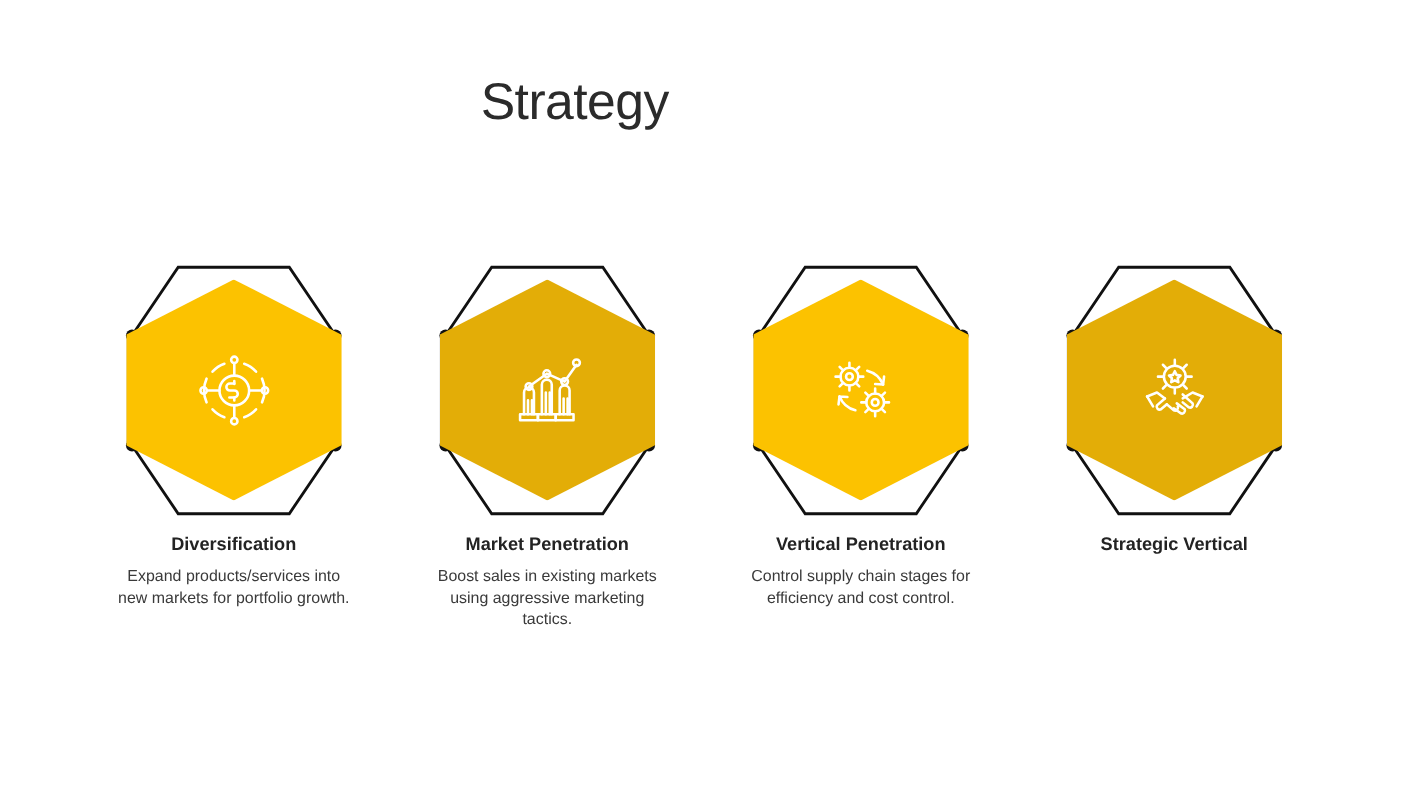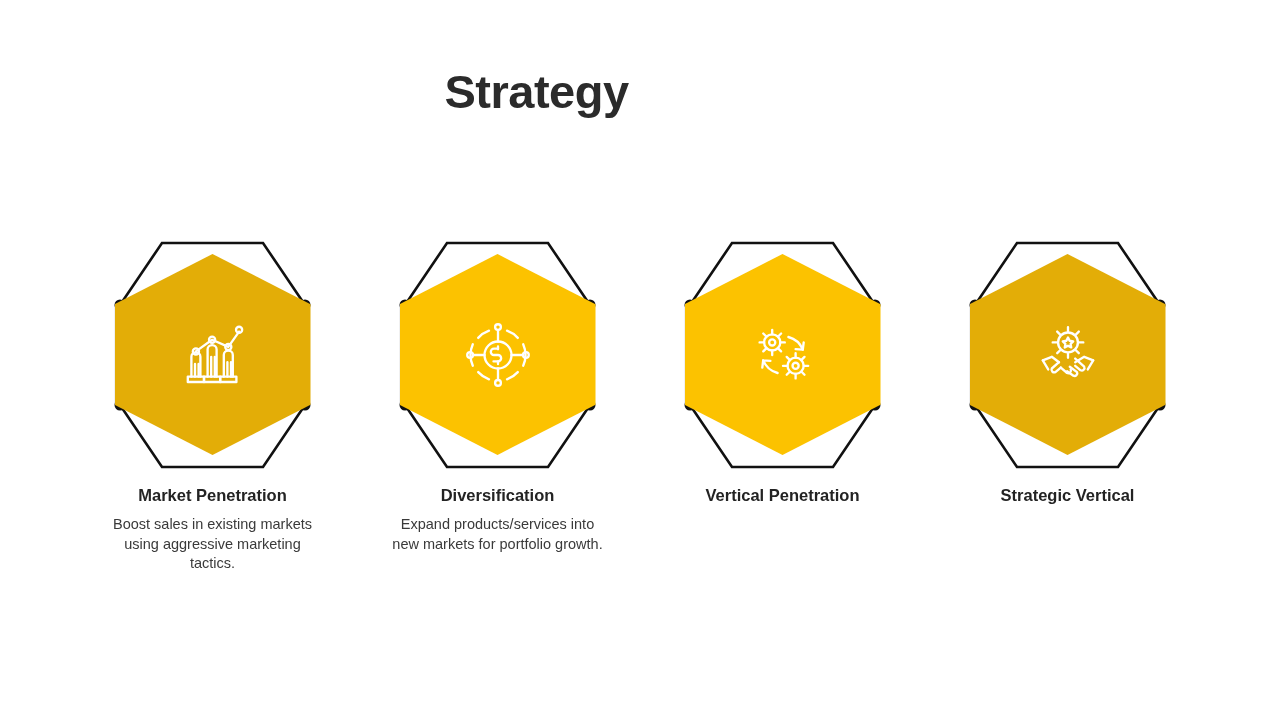--- a/index.html
+++ b/index.html
@@ -20,24 +20,23 @@
     position: relative;
     background: #ffffff;
   }
   .slide-title {
     position: absolute;
     top: 64px;
     left: 0;
     width: 1045px;
     text-align: center;
     font-size: 47px;
-    font-weight: bold;
+    font-weight: normal;
     color: #2b2b2b;
     letter-spacing: -0.5px;
-    margin-left: 14px;
   }
   .cards {
     position: absolute;
     top: 230px;
     left: 90px;
     width: 1100px;
     display: flex;
     flex-direction: row;
     justify-content: space-between;
   }
@@ -94,20 +93,55 @@
   }
 </style>
 </head>
 <body>
 
 <div class="slide">
 
   <div class="slide-title">Strategy</div>
 
   <div class="cards">
+
+    <div class="card">
+      <div class="hex-wrap">
+        <svg class="hex-outline" viewBox="0 0 245 250">
+          <path d="M30 75 L72 13 L173 13 L215 75" fill="none" stroke="#111" stroke-width="2.6"></path>
+          <path d="M30 175 L72 237 L173 237 L215 175" fill="none" stroke="#111" stroke-width="2.6"></path>
+          <circle cx="30" cy="75" r="5.5" fill="#111"></circle>
+          <circle cx="215" cy="75" r="5.5" fill="#111"></circle>
+          <circle cx="30" cy="175" r="5.5" fill="#111"></circle>
+          <circle cx="215" cy="175" r="5.5" fill="#111"></circle>
+        </svg>
+        <div class="hex-shape" style="background:#fcc200">
+          <svg class="hex-icon" viewBox="0 0 100 100">
+            <g fill="none" stroke="#ffffff" stroke-width="2.6" stroke-linecap="round" stroke-linejoin="round">
+              <circle cx="50" cy="50" r="15"></circle>
+              <path d="M50 43 h-4.5 a3.5 3.5 0 0 0 0 7 h4.5 a3.5 3.5 0 0 1 0 7 h-5"></path>
+              <path d="M50 40.5 v3 M50 57 v3"></path>
+              <path d="M50 35 V23 M50 65 V77 M35 50 H23 M65 50 H77"></path>
+              <circle cx="50" cy="19" r="3.2"></circle>
+              <circle cx="50" cy="81" r="3.2"></circle>
+              <circle cx="19" cy="50" r="3.2"></circle>
+              <circle cx="81" cy="50" r="3.2"></circle>
+              <path d="M28 31 A30 30 0 0 1 40 23"></path>
+              <path d="M72 31 A30 30 0 0 0 60 23"></path>
+              <path d="M28 69 A30 30 0 0 0 40 77"></path>
+              <path d="M72 69 A30 30 0 0 1 60 77"></path>
+              <path d="M22 38 A30 30 0 0 0 22 62"></path>
+              <path d="M78 38 A30 30 0 0 1 78 62"></path>
+            </g>
+          </svg>
+        </div>
+      </div>
+      <div class="card-title">Diversification</div>
+      <div class="card-desc">Expand products/services into new markets for portfolio growth.</div>
+    </div>
 
     <div class="card">
       <div class="hex-wrap">
         <svg class="hex-outline" viewBox="0 0 245 250">
           <path d="M30 75 L72 13 L173 13 L215 75" fill="none" stroke="#111" stroke-width="2.6"></path>
           <path d="M30 175 L72 237 L173 237 L215 175" fill="none" stroke="#111" stroke-width="2.6"></path>
           <circle cx="30" cy="75" r="5.5" fill="#111"></circle>
           <circle cx="215" cy="75" r="5.5" fill="#111"></circle>
           <circle cx="30" cy="175" r="5.5" fill="#111"></circle>
           <circle cx="215" cy="175" r="5.5" fill="#111"></circle>
@@ -143,70 +177,36 @@
           <path d="M30 75 L72 13 L173 13 L215 75" fill="none" stroke="#111" stroke-width="2.6"></path>
           <path d="M30 175 L72 237 L173 237 L215 175" fill="none" stroke="#111" stroke-width="2.6"></path>
           <circle cx="30" cy="75" r="5.5" fill="#111"></circle>
           <circle cx="215" cy="75" r="5.5" fill="#111"></circle>
           <circle cx="30" cy="175" r="5.5" fill="#111"></circle>
           <circle cx="215" cy="175" r="5.5" fill="#111"></circle>
         </svg>
         <div class="hex-shape" style="background:#fcc200">
           <svg class="hex-icon" viewBox="0 0 100 100">
             <g fill="none" stroke="#ffffff" stroke-width="2.6" stroke-linecap="round" stroke-linejoin="round">
-              <circle cx="50" cy="50" r="15"></circle>
-              <path d="M50 43 h-4.5 a3.5 3.5 0 0 0 0 7 h4.5 a3.5 3.5 0 0 1 0 7 h-5"></path>
-              <path d="M50 40.5 v3 M50 57 v3"></path>
-              <path d="M50 35 V23 M50 65 V77 M35 50 H23 M65 50 H77"></path>
-              <circle cx="50" cy="19" r="3.2"></circle>
-              <circle cx="50" cy="81" r="3.2"></circle>
-              <circle cx="19" cy="50" r="3.2"></circle>
-              <circle cx="81" cy="50" r="3.2"></circle>
-              <path d="M28 31 A30 30 0 0 1 40 23"></path>
-              <path d="M72 31 A30 30 0 0 0 60 23"></path>
-              <path d="M28 69 A30 30 0 0 0 40 77"></path>
-              <path d="M72 69 A30 30 0 0 1 60 77"></path>
-              <path d="M22 38 A30 30 0 0 0 22 62"></path>
-              <path d="M78 38 A30 30 0 0 1 78 62"></path>
-            </g>
-          </svg>
-        </div>
-      </div>
-      <div class="card-title">Diversification</div>
-      <div class="card-desc">Expand products/services into new markets for portfolio growth.</div>
-    </div>
-
-    <div class="card">
-      <div class="hex-wrap">
-        <svg class="hex-outline" viewBox="0 0 245 250">
-          <path d="M30 75 L72 13 L173 13 L215 75" fill="none" stroke="#111" stroke-width="2.6"></path>
-          <path d="M30 175 L72 237 L173 237 L215 175" fill="none" stroke="#111" stroke-width="2.6"></path>
-          <circle cx="30" cy="75" r="5.5" fill="#111"></circle>
-          <circle cx="215" cy="75" r="5.5" fill="#111"></circle>
-          <circle cx="30" cy="175" r="5.5" fill="#111"></circle>
-          <circle cx="215" cy="175" r="5.5" fill="#111"></circle>
-        </svg>
-        <div class="hex-shape" style="background:#fcc200">
-          <svg class="hex-icon" viewBox="0 0 100 100">
-            <g fill="none" stroke="#ffffff" stroke-width="2.6" stroke-linecap="round" stroke-linejoin="round">
               <circle cx="38" cy="36" r="9"></circle>
               <circle cx="38" cy="36" r="3.4"></circle>
               <path d="M38 22 v5 M38 45 v5 M24 36 h5 M47 36 h5 M28.1 26.1 l3.6 3.6 M44.3 42.3 l3.6 3.6 M47.9 26.1 l-3.6 3.6 M31.7 42.3 l-3.6 3.6"></path>
               <circle cx="64" cy="62" r="9"></circle>
               <circle cx="64" cy="62" r="3.4"></circle>
               <path d="M64 48 v5 M64 71 v5 M50 62 h5 M73 62 h5 M54.1 52.1 l3.6 3.6 M70.3 68.3 l3.6 3.6 M73.9 52.1 l-3.6 3.6 M57.7 68.3 l-3.6 3.6"></path>
               <path d="M56 30 a24 24 0 0 1 16 14"></path>
               <path d="M72 44 l1 -8 M72 44 l-8 -0.5"></path>
               <path d="M44 70 a24 24 0 0 1 -16 -14"></path>
               <path d="M28 56 l-1 8 M28 56 l8 0.5"></path>
             </g>
           </svg>
         </div>
       </div>
       <div class="card-title">Vertical Penetration</div>
+      <div class="card-desc">Control supply chain stages for efficiency and cost control.</div>
     </div>
 
     <div class="card">
       <div class="hex-wrap">
         <svg class="hex-outline" viewBox="0 0 245 250">
           <path d="M30 75 L72 13 L173 13 L215 75" fill="none" stroke="#111" stroke-width="2.6"></path>
           <path d="M30 175 L72 237 L173 237 L215 175" fill="none" stroke="#111" stroke-width="2.6"></path>
           <circle cx="30" cy="75" r="5.5" fill="#111"></circle>
           <circle cx="215" cy="75" r="5.5" fill="#111"></circle>
           <circle cx="30" cy="175" r="5.5" fill="#111"></circle>

